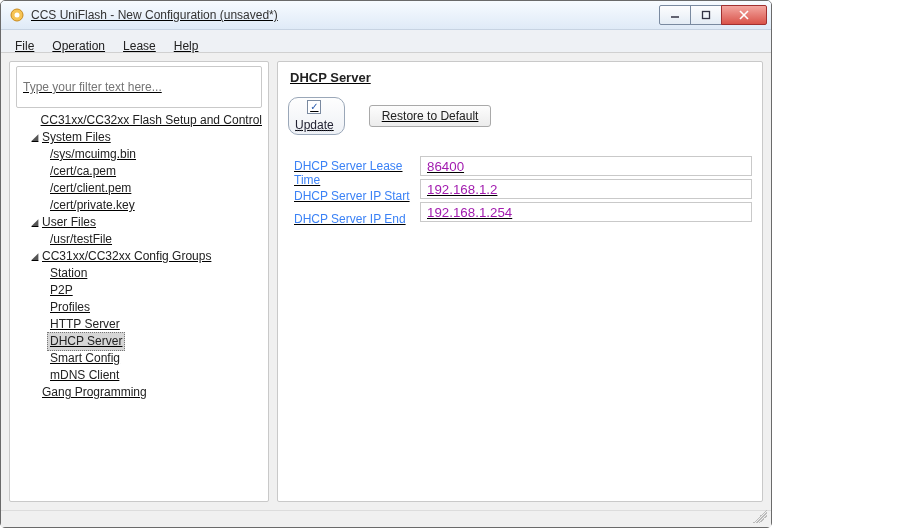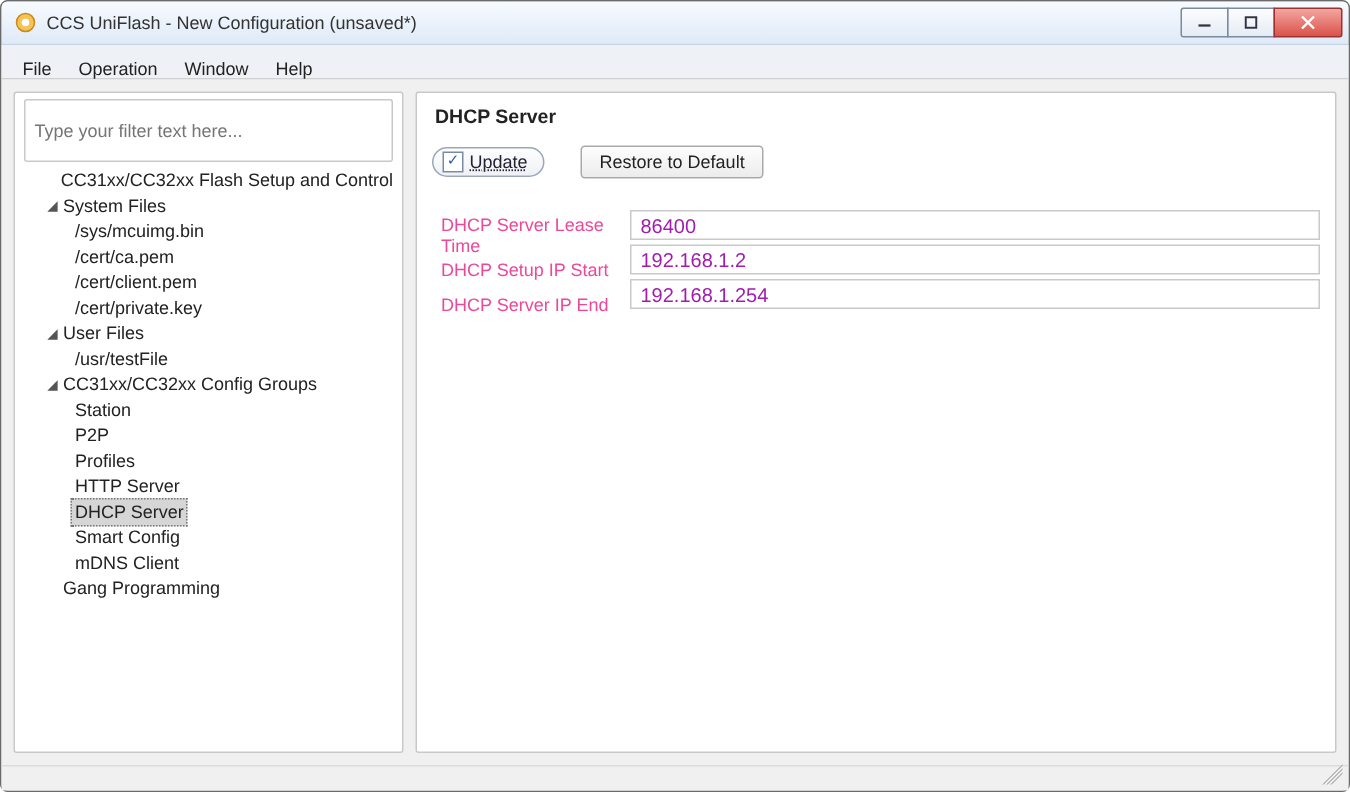--- a/index.html
+++ b/index.html
@@ -6,28 +6,29 @@
     margin: 0;
     padding: 0;
     width: 900px;
     height: 528px;
     font-family: "Segoe UI", Tahoma, sans-serif;
     font-size: 12px;
     background: #fff;
     overflow: hidden;
   }
   .window {
-    width: 900px;
+    width: 772px;
     height: 528px;
     border: 1px solid #6a6a6a;
     border-radius: 5px;
     box-sizing: border-box;
     display: flex;
     flex-direction: column;
     background: linear-gradient(#f3f7fc, #e8eef6 30px, #f0f0f0 30px);
+    text-decoration: underline;
   }
   .titlebar {
     height: 28px;
     display: flex;
     align-items: center;
     padding: 0 4px 0 8px;
     background: linear-gradient(#f7fbff, #dfeaf7);
     border-bottom: 1px solid #c7d3e2;
     border-radius: 4px 4px 0 0;
   }
@@ -126,20 +127,21 @@
   .checkbtn {
     display: flex;
     align-items: center;
     gap: 4px;
     border: 1px solid #9aa7b8;
     border-radius: 10px;
     padding: 2px 10px 2px 6px;
     background: linear-gradient(#fefefe, #eef1f6);
     font-size: 12px;
     color: #223;
+    flex-direction: column;
   }
   .checkbtn .cb {
     width: 12px; height: 12px;
     border: 1px solid #7a8aa0;
     background: #fff;
     display: inline-flex;
     align-items: center; justify-content: center;
     font-size: 10px; line-height: 10px;
     color: #2b5cad;
   }
@@ -155,21 +157,21 @@
   }
   .field-row {
     display: flex;
     align-items: center;
     height: 24px;
     margin-top: -1px;
   }
   .field-label {
     width: 120px;
     padding: 0 6px;
-    color: #ec4899;
+    color: #3b82f6;
     margin-top: 13px;
   }
   .field-value {
     flex: 1 1 auto;
     height: 20px;
     border: 1px solid #c9c9c9;
     background: #fff;
     padding: 1px 6px;
     color: #a21caf;
     box-sizing: border-box;
@@ -222,21 +224,21 @@
             <line x1="2" y1="1" x2="10" y2="9" stroke="#fff" stroke-width="1.6"></line>
             <line x1="10" y1="1" x2="2" y2="9" stroke="#fff" stroke-width="1.6"></line>
           </svg>
       </div>
     </div>
   </div>
 
   <div class="menubar">
     <div class="menu-item"><span>File</span></div>
     <div class="menu-item"><span>Operation</span></div>
-    <div class="menu-item"><span>Window</span></div>
+    <div class="menu-item"><span>Lease</span></div>
     <div class="menu-item"><span>Help</span></div>
   </div>
 
   <div class="client">
 
     <div class="panel left">
       <input class="filter-input" placeholder="Type your filter text here..." style="">
       <div class="tree" id="tree">
           <div class="tree-row ind1">
             <span class="tree-toggle"></span>
@@ -307,21 +309,21 @@
         <div class="btn">
           <span>Restore to Default</span>
         </div>
       </div>
       <div id="fields">
           <div class="field-row">
             <div class="field-label">DHCP Server Lease Time</div>
             <input class="field-value" value="86400" style="">
           </div>
           <div class="field-row">
-            <div class="field-label">DHCP Setup IP Start</div>
+            <div class="field-label">DHCP Server IP Start</div>
             <input class="field-value" value="192.168.1.2" style="">
           </div>
           <div class="field-row">
             <div class="field-label">DHCP Server IP End</div>
             <input class="field-value" value="192.168.1.254" style="">
           </div>
         </div>
     </div>
 
   </div>

